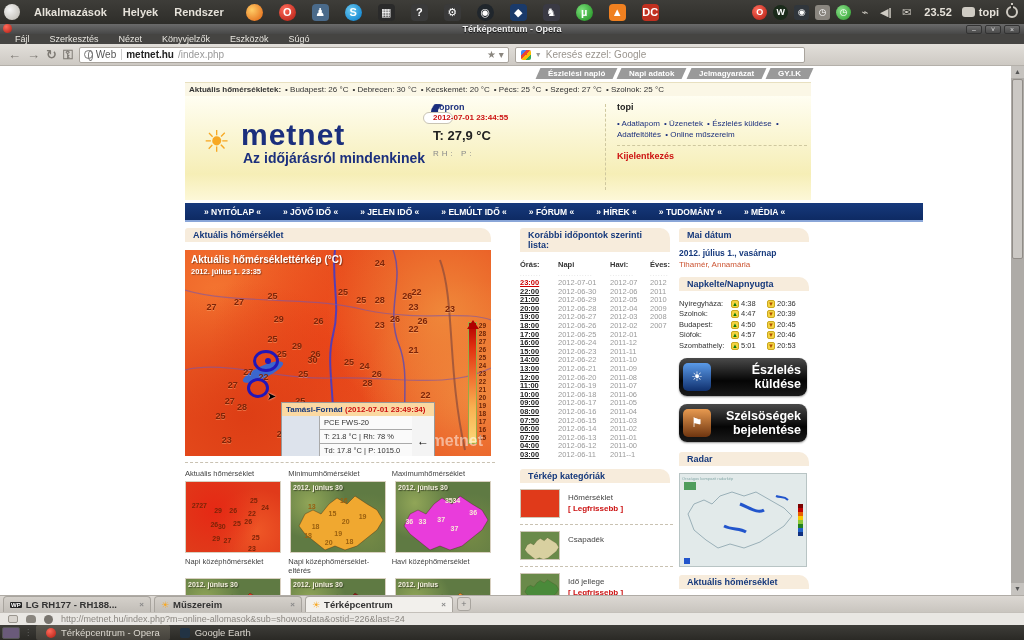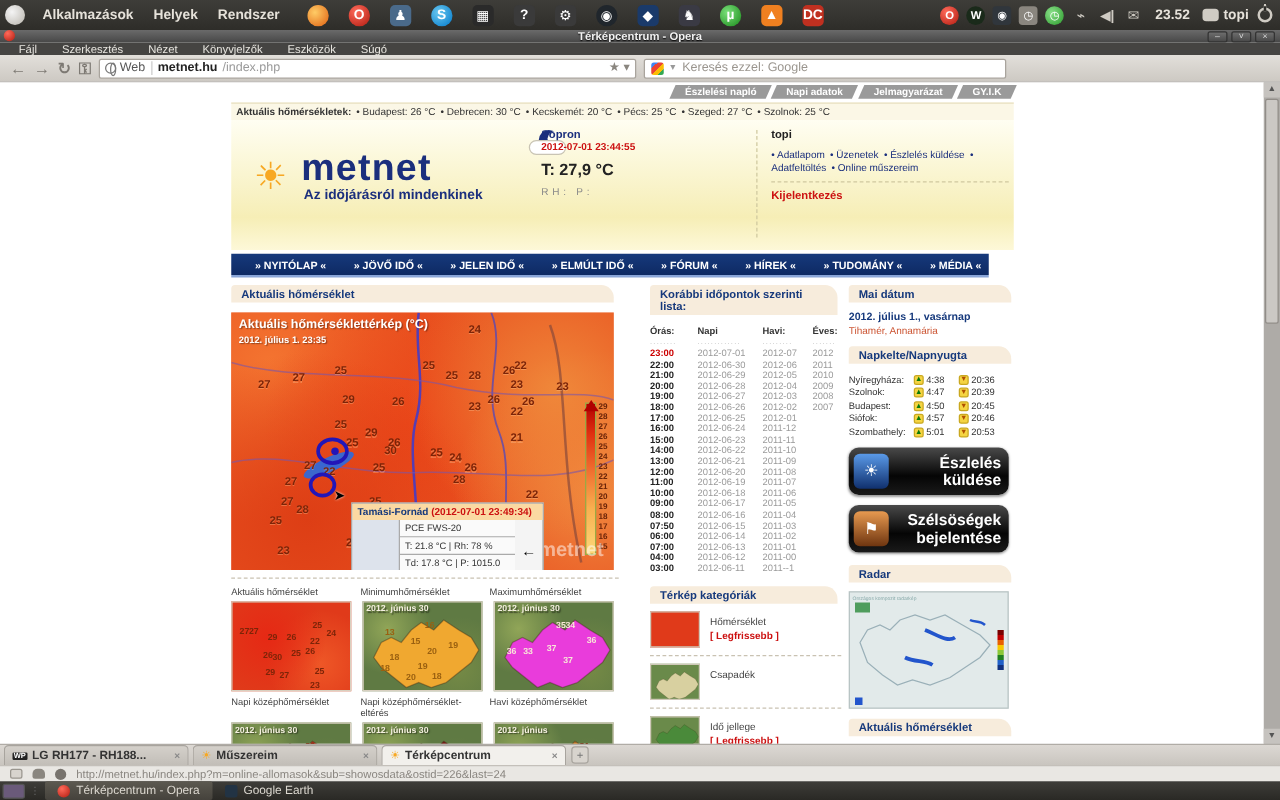--- a/index.html
+++ b/index.html
@@ -73,39 +73,39 @@
   #ticker { position:absolute; left:0; top:16px; width:626px; height:14px; background:#fbf7e6;
     border-top:1px solid #e8e0c0; font-size:8px; color:#333; line-height:14px; padding-left:4px; }
   #ticker b { color:#333; }
   .tick-city { margin-left:4px; }
 
   #site-header { position:absolute; left:0; top:30px; width:626px; height:104px;
     background:linear-gradient(180deg,#fffef2,#f6eeb6 75%,#fdf8d8); overflow:hidden; }
   #logo { position:absolute; left:22px; top:22px; }
   #logo-sun { position:absolute; left:-4px; top:6px; font-size:30px; color:#f7a823; }
   #logo-text { margin-left:34px; font-size:30px; font-weight:bold; color:#1b2f7d; letter-spacing:1px; }
-  #logo-tag { margin-left:36px; font-size:11px; font-weight:bold; color:#1b2f7d; margin-top:-2px; }
+  #logo-tag { margin-left:36px; font-size:14px; font-weight:bold; color:#1b2f7d; margin-top:-2px; }
   #hdr-wicon { position:absolute; left:238px; top:8px; width:34px; height:24px; }
   #hdr-wicon .moon { position:absolute; left:8px; top:0; width:16px; height:16px; border-radius:50%; background:#1b2f7d; }
   #hdr-wicon .moon:after { content:""; position:absolute; left:7px; top:1px; width:12px; height:12px; border-radius:50%; background:#fffef2; }
   #hdr-wicon .cl { position:absolute; left:0; top:8px; width:30px; height:12px; border-radius:8px; background:#fff; border:1px solid #c9c4b4; }
   #station { position:absolute; left:248px; top:6px; width:160px; }
   #station .sname { color:#1b2f7d; font-weight:bold; font-size:9px; }
   #station .stime { color:#cc1111; font-size:8px; font-weight:bold; margin-top:1px; }
   #station .stemp { color:#222; font-size:13px; font-weight:bold; margin-top:6px; }
   #station .srow { color:#8a8a8a; font-size:8px; margin-top:6px; letter-spacing:3px; }
   #hdr-divider { position:absolute; left:420px; top:8px; height:86px; border-left:1px dashed #cfc89f; }
   #user-panel { position:absolute; left:432px; top:6px; width:190px; font-size:8px; color:#333; }
   #user-panel .uname { font-weight:bold; color:#222; font-size:9px; }
   #user-links { margin-top:6px; line-height:11px; color:#1b2f7d; }
   #user-links span { margin-right:2px; }
   #user-sep { border-top:1px dashed #cfc89f; margin:5px 0; }
   #logout { color:#cc1111; font-weight:bold; font-size:9px; }
 
-  #navbar { position:absolute; left:0; top:137px; width:606px; height:19px; background:linear-gradient(#16397c,#0e2a63);
+  #navbar { position:absolute; left:0; top:137px; width:738px; height:19px; background:linear-gradient(#16397c,#0e2a63);
     border-bottom:2px solid #8aa6d8; display:flex; align-items:center; gap:4px; padding-left:10px; }
   .nav-item { color:#fff; font-size:8.5px; font-weight:bold; padding:0 9px; white-space:nowrap; }
 
   
   .sec-hdr { background:#f7ecdc; color:#16397c; font-weight:bold; font-size:9px; padding:2px 8px;
     border-radius:3px 10px 0 0; }
 
   
   #col-left { position:absolute; left:0; top:162px; width:322px; }
   #big-map { position:relative; margin-top:8px; width:306px; height:206px; overflow:hidden;
@@ -164,21 +164,21 @@
   
   #col-mid { position:absolute; left:335px; top:162px; width:153px; }
   #time-table { margin-top:8px; font-size:7.5px; }
   #tt-heads { display:flex; font-weight:bold; color:#333; }
   #tt-heads div:nth-child(1){width:38px;} #tt-heads div:nth-child(2){width:52px;}
   #tt-heads div:nth-child(3){width:40px;} #tt-heads div:nth-child(4){width:23px;}
   #tt-dots { display:flex; color:#bbb; font-size:6px; letter-spacing:1px; margin:2px 0; }
   #tt-dots div:nth-child(1){width:38px;} #tt-dots div:nth-child(2){width:52px;}
   #tt-dots div:nth-child(3){width:40px;} #tt-dots div:nth-child(4){width:23px;}
   .time-row { display:flex; height:8.6px; line-height:8.6px; }
-  .time-row .c1 { width:38px; color:#222; font-weight:bold; }
+  .time-row .c1 { width:38px; color:#222; font-weight:bold;text-decoration:underline; }
   .time-row .c1.now { color:#cc0000; }
   .time-row .c2 { width:52px; color:#9a9a9a; }
   .time-row .c3 { width:40px; color:#9a9a9a; }
   .time-row .c4 { width:23px; color:#9a9a9a; }
   #cats { margin-top:10px; }
   .cat-item { display:flex; gap:8px; margin-top:6px; align-items:flex-start; }
   .cat-thumb { position:relative; width:40px; height:29px; border:1px solid #cfc8b8; overflow:hidden; flex:0 0 40px; }
   .cat-label { font-size:8px; color:#444; margin-top:4px; }
   .cat-latest { font-size:8px; color:#cc1111; font-weight:bold; margin-top:2px; }
   .cat-sep { border-top:1px dashed #c9c2b2; margin-top:6px; }

